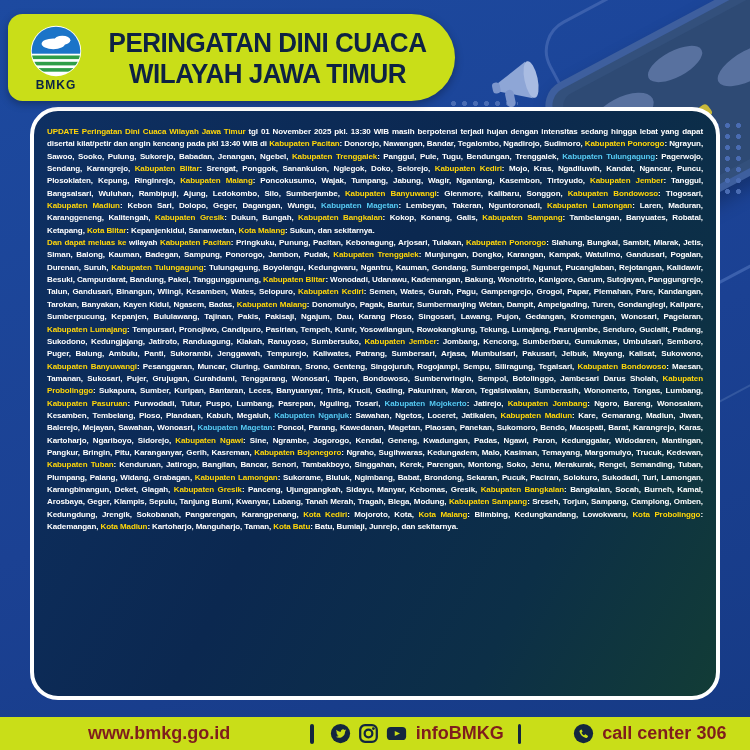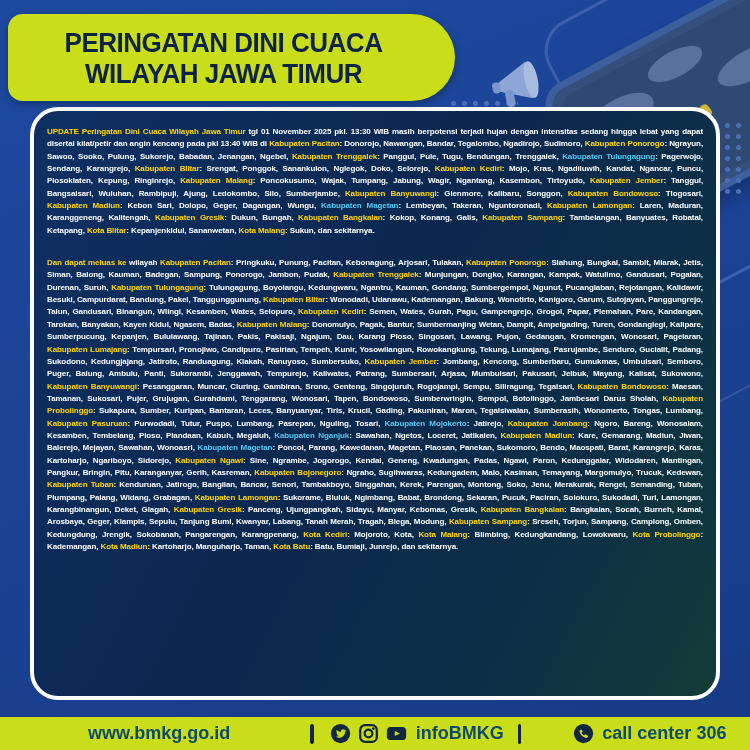--- a/index.html
+++ b/index.html
@@ -26,28 +26,28 @@
   .banner{position:absolute;left:8px;top:14px;width:447px;height:87px;background:#c9de18;border-radius:16px 48px 48px 16px;display:flex;align-items:center;z-index:4;box-shadow:0 3px 8px rgba(0,0,0,.3);}
   .logo-wrap{width:80px;display:flex;flex-direction:column;align-items:center;margin-left:8px;}
   .logo-label{font-size:12px;font-weight:700;color:#0c2444;letter-spacing:1px;line-height:12px;margin-top:1px;}
   .banner-title{flex:1;text-align:center;color:#0e2243;font-weight:700;font-size:26px;line-height:30px;letter-spacing:-0.5px;padding-right:16px;transform:scaleY(1.06);}
 
   
   .panel{position:absolute;left:30px;top:107px;width:690px;height:593px;box-sizing:border-box;border:4px solid #ffffff;border-radius:28px;z-index:3;
          background:linear-gradient(118deg,#0e3063 0%,#0b2850 45%,#0c2f47 75%,#123c36 100%);
          padding:15px 13px;overflow:hidden;}
   .para{margin:0;font-size:8px;line-height:12.35px;font-weight:700;text-align:justify;color:#ffffff;letter-spacing:-0.1px;}
-  .para + .para{margin-top:20px;}
+  .para + .para{margin-top:0;}
   .seg-w{color:#ffffff;}
   .seg-y{color:#ffd60a;}
   .seg-c{color:#56c9f2;}
 
   
   .footer{position:absolute;left:0;bottom:0;width:750px;height:33px;background:#c9de18;display:flex;align-items:center;z-index:4;}
-  .f-text{font-size:18px;font-weight:700;color:#0c4a6e;white-space:nowrap;}
+  .f-text{font-size:18px;font-weight:700;color:#7f1d1d;white-space:nowrap;}
   .f-site{margin-left:88px;}
   .f-div{width:3.5px;height:20px;background:#13263f;border-radius:2px;}
   .f-div1{margin-left:80px;}
   .f-icons{display:flex;align-items:center;gap:7px;margin-left:16px;}
   .f-handle{margin-left:9px;}
   .f-div2{margin-left:14px;}
   .f-phone{margin-left:52px;display:flex;align-items:center;}
   .f-call{margin-left:8px;}
   .icon-20{width:21px;height:21px;display:block;}
 </style>
@@ -70,20 +70,39 @@
   <div class="decor decor-dots"></div>
   <div class="decor decor-dots2"></div>
   <svg class="decor decor-mega" viewBox="0 0 60 60">
     <path d="M10 24 L38 10 L38 44 L10 32 Z" fill="#8ea6d6"></path>
     <ellipse cx="40" cy="27" rx="6" ry="17" fill="#a9bce2"></ellipse>
     <rect x="14" y="32" width="8" height="16" rx="4" fill="#7d96cc"></rect>
     <rect x="4" y="23" width="7" height="10" rx="3" fill="#7d96cc"></rect>
   </svg>
 
   <div class="banner">
+    <div class="logo-wrap">
+      <svg class="logo-svg" width="54" height="54" viewBox="0 0 60 60">
+        <defs>
+            <clipPath id="lc">
+              <circle cx="30" cy="30" r="27"></circle>
+            </clipPath>
+          </defs>
+        <circle cx="30" cy="30" r="28" fill="#ffffff"></circle>
+        <g clip-path="url(#lc)">
+          <rect x="2" y="2" width="56" height="31" fill="#1b74c8"></rect>
+          <ellipse cx="27" cy="22" rx="13" ry="6" fill="#ffffff"></ellipse>
+          <ellipse cx="37" cy="18" rx="9" ry="5" fill="#ffffff"></ellipse>
+          <rect x="3" y="35" width="54" height="4" fill="#2f9e48"></rect>
+          <rect x="3" y="42" width="54" height="4" fill="#2f9e48"></rect>
+          <rect x="3" y="49" width="54" height="4" fill="#2f9e48"></rect>
+        </g>
+      </svg>
+      <div class="logo-label">BMKG</div>
+    </div>
     <div class="banner-title">
       <div>PERINGATAN DINI CUACA</div>
       <div>WILAYAH JAWA TIMUR</div>
     </div>
   </div>
 
   <div class="panel">
     <div id="paragraphs">
         <p class="para"><span class="seg-y">UPDATE Peringatan Dini Cuaca Wilayah Jawa Timur</span><span class="seg-w"> tgl 01 November 2025 pkl. 13:30 WIB masih berpotensi terjadi hujan dengan intensitas sedang hingga lebat yang dapat disertai kilat/petir dan angin kencang pada pkl 13:40 WIB di </span><span class="seg-y">Kabupaten Pacitan</span><span class="seg-w">: Donorojo, Nawangan, Bandar, Tegalombo, Ngadirojo, Sudimoro, </span><span class="seg-y">Kabupaten Ponorogo</span><span class="seg-w">: Ngrayun, Sawoo, Sooko, Pulung, Sukorejo, Babadan, Jenangan, Ngebel, </span><span class="seg-y">Kabupaten Trenggalek</span><span class="seg-w">: Panggul, Pule, Tugu, Bendungan, Trenggalek, </span><span class="seg-c">Kabupaten Tulungagung</span><span class="seg-w">: Pagerwojo, Sendang, Karangrejo, </span><span class="seg-y">Kabupaten Blitar</span><span class="seg-w">: Srengat, Ponggok, Sanankulon, Nglegok, Doko, Selorejo, </span><span class="seg-y">Kabupaten Kediri</span><span class="seg-w">: Mojo, Kras, Ngadiluwih, Kandat, Ngancar, Puncu, Plosoklaten, Kepung, Ringinrejo, </span><span class="seg-y">Kabupaten Malang</span><span class="seg-w">: Poncokusumo, Wajak, Tumpang, Jabung, Wagir, Ngantang, Kasembon, Tirtoyudo, </span><span class="seg-y">Kabupaten Jember</span><span class="seg-w">: Tanggul, Bangsalsari, Wuluhan, Rambipuji, Ajung, Ledokombo, Silo, Sumberjambe, </span><span class="seg-y">Kabupaten Banyuwangi</span><span class="seg-w">: Glenmore, Kalibaru, Songgon, </span><span class="seg-y">Kabupaten Bondowoso</span><span class="seg-w">: Tlogosari, </span><span class="seg-y">Kabupaten Madiun</span><span class="seg-w">: Kebon Sari, Dolopo, Geger, Dagangan, Wungu, </span><span class="seg-c">Kabupaten Magetan</span><span class="seg-w">: Lembeyan, Takeran, Nguntoronadi, </span><span class="seg-y">Kabupaten Lamongan</span><span class="seg-w">: Laren, Maduran, Karanggeneng, Kalitengah, </span><span class="seg-y">Kabupaten Gresik</span><span class="seg-w">: Dukun, Bungah, </span><span class="seg-y">Kabupaten Bangkalan</span><span class="seg-w">: Kokop, Konang, Galis, </span><span class="seg-y">Kabupaten Sampang</span><span class="seg-w">: Tambelangan, Banyuates, Robatal, Ketapang, </span><span class="seg-y">Kota Blitar</span><span class="seg-w">: Kepanjenkidul, Sananwetan, </span><span class="seg-y">Kota Malang</span><span class="seg-w">: Sukun, dan sekitarnya.</span></p>
         <p class="para"><span class="seg-y">Dan dapat meluas ke</span><span class="seg-w"> wilayah </span><span class="seg-y">Kabupaten Pacitan</span><span class="seg-w">: Pringkuku, Punung, Pacitan, Kebonagung, Arjosari, Tulakan, </span><span class="seg-y">Kabupaten Ponorogo</span><span class="seg-w">: Slahung, Bungkal, Sambit, Mlarak, Jetis, Siman, Balong, Kauman, Badegan, Sampung, Ponorogo, Jambon, Pudak, </span><span class="seg-y">Kabupaten Trenggalek</span><span class="seg-w">: Munjungan, Dongko, Karangan, Kampak, Watulimo, Gandusari, Pogalan, Durenan, Suruh, </span><span class="seg-y">Kabupaten Tulungagung</span><span class="seg-w">: Tulungagung, Boyolangu, Kedungwaru, Ngantru, Kauman, Gondang, Sumbergempol, Ngunut, Pucanglaban, Rejotangan, Kalidawir, Besuki, Campurdarat, Bandung, Pakel, Tanggunggunung, </span><span class="seg-y">Kabupaten Blitar</span><span class="seg-w">: Wonodadi, Udanawu, Kademangan, Bakung, Wonotirto, Kanigoro, Garum, Sutojayan, Panggungrejo, Talun, Gandusari, Binangun, Wlingi, Kesamben, Wates, Selopuro, </span><span class="seg-y">Kabupaten Kediri</span><span class="seg-w">: Semen, Wates, Gurah, Pagu, Gampengrejo, Grogol, Papar, Plemahan, Pare, Kandangan, Tarokan, Banyakan, Kayen Kidul, Ngasem, Badas, </span><span class="seg-y">Kabupaten Malang</span><span class="seg-w">: Donomulyo, Pagak, Bantur, Sumbermanjing Wetan, Dampit, Ampelgading, Turen, Gondanglegi, Kalipare, Sumberpucung, Kepanjen, Bululawang, Tajinan, Pakis, Pakisaji, Ngajum, Dau, Karang Ploso, Singosari, Lawang, Pujon, Gedangan, Kromengan, Wonosari, Pagelaran, </span><span class="seg-y">Kabupaten Lumajang</span><span class="seg-w">: Tempursari, Pronojiwo, Candipuro, Pasirian, Tempeh, Kunir, Yosowilangun, Rowokangkung, Tekung, Lumajang, Pasrujambe, Senduro, Gucialit, Padang, Sukodono, Kedungjajang, Jatiroto, Randuagung, Klakah, Ranuyoso, Sumbersuko, </span><span class="seg-y">Kabupaten Jember</span><span class="seg-w">: Jombang, Kencong, Sumberbaru, Gumukmas, Umbulsari, Semboro, Puger, Balung, Ambulu, Panti, Sukorambi, Jenggawah, Tempurejo, Kaliwates, Patrang, Sumbersari, Arjasa, Mumbulsari, Pakusari, Jelbuk, Mayang, Kalisat, Sukowono, </span><span class="seg-y">Kabupaten Banyuwangi</span><span class="seg-w">: Pesanggaran, Muncar, Cluring, Gambiran, Srono, Genteng, Singojuruh, Rogojampi, Sempu, Siliragung, Tegalsari, </span><span class="seg-y">Kabupaten Bondowoso</span><span class="seg-w">: Maesan, Tamanan, Sukosari, Pujer, Grujugan, Curahdami, Tenggarang, Wonosari, Tapen, Bondowoso, Sumberwringin, Sempol, Botolinggo, Jambesari Darus Sholah, </span><span class="seg-y">Kabupaten Probolinggo</span><span class="seg-w">: Sukapura, Sumber, Kuripan, Bantaran, Leces, Banyuanyar, Tiris, Krucil, Gading, Pakuniran, Maron, Tegalsiwalan, Sumberasih, Wonomerto, Tongas, Lumbang, </span><span class="seg-y">Kabupaten Pasuruan</span><span class="seg-w">: Purwodadi, Tutur, Puspo, Lumbang, Pasrepan, Nguling, Tosari, </span><span class="seg-c">Kabupaten Mojokerto</span><span class="seg-w">: Jatirejo, </span><span class="seg-y">Kabupaten Jombang</span><span class="seg-w">: Ngoro, Bareng, Wonosalam, Kesamben, Tembelang, Ploso, Plandaan, Kabuh, Megaluh, </span><span class="seg-c">Kabupaten Nganjuk</span><span class="seg-w">: Sawahan, Ngetos, Loceret, Jatikalen, </span><span class="seg-y">Kabupaten Madiun</span><span class="seg-w">: Kare, Gemarang, Madiun, Jiwan, Balerejo, Mejayan, Sawahan, Wonoasri, </span><span class="seg-c">Kabupaten Magetan</span><span class="seg-w">: Poncol, Parang, Kawedanan, Magetan, Plaosan, Panekan, Sukomoro, Bendo, Maospati, Barat, Karangrejo, Karas, Kartoharjo, Ngariboyo, Sidorejo, </span><span class="seg-y">Kabupaten Ngawi</span><span class="seg-w">: Sine, Ngrambe, Jogorogo, Kendal, Geneng, Kwadungan, Padas, Ngawi, Paron, Kedunggalar, Widodaren, Mantingan, Pangkur, Bringin, Pitu, Karanganyar, Gerih, Kasreman, </span><span class="seg-y">Kabupaten Bojonegoro</span><span class="seg-w">: Ngraho, Sugihwaras, Kedungadem, Malo, Kasiman, Temayang, Margomulyo, Trucuk, Kedewan, </span><span class="seg-y">Kabupaten Tuban</span><span class="seg-w">: Kenduruan, Jatirogo, Bangilan, Bancar, Senori, Tambakboyo, Singgahan, Kerek, Parengan, Montong, Soko, Jenu, Merakurak, Rengel, Semanding, Tuban, Plumpang, Palang, Widang, Grabagan, </span><span class="seg-y">Kabupaten Lamongan</span><span class="seg-w">: Sukorame, Bluluk, Ngimbang, Babat, Brondong, Sekaran, Pucuk, Paciran, Solokuro, Sukodadi, Turi, Lamongan, Karangbinangun, Deket, Glagah, </span><span class="seg-y">Kabupaten Gresik</span><span class="seg-w">: Panceng, Ujungpangkah, Sidayu, Manyar, Kebomas, Gresik, </span><span class="seg-y">Kabupaten Bangkalan</span><span class="seg-w">: Bangkalan, Socah, Burneh, Kamal, Arosbaya, Geger, Klampis, Sepulu, Tanjung Bumi, Kwanyar, Labang, Tanah Merah, Tragah, Blega, Modung, </span><span class="seg-y">Kabupaten Sampang</span><span class="seg-w">: Sreseh, Torjun, Sampang, Camplong, Omben, Kedungdung, Jrengik, Sokobanah, Pangarengan, Karangpenang, </span><span class="seg-y">Kota Kediri</span><span class="seg-w">: Mojoroto, Kota, </span><span class="seg-y">Kota Malang</span><span class="seg-w">: Blimbing, Kedungkandang, Lowokwaru, </span><span class="seg-y">Kota Probolinggo</span><span class="seg-w">: Kademangan, </span><span class="seg-y">Kota Madiun</span><span class="seg-w">: Kartoharjo, Manguharjo, Taman, </span><span class="seg-y">Kota Batu</span><span class="seg-w">: Batu, Bumiaji, Junrejo, dan sekitarnya.</span></p>

